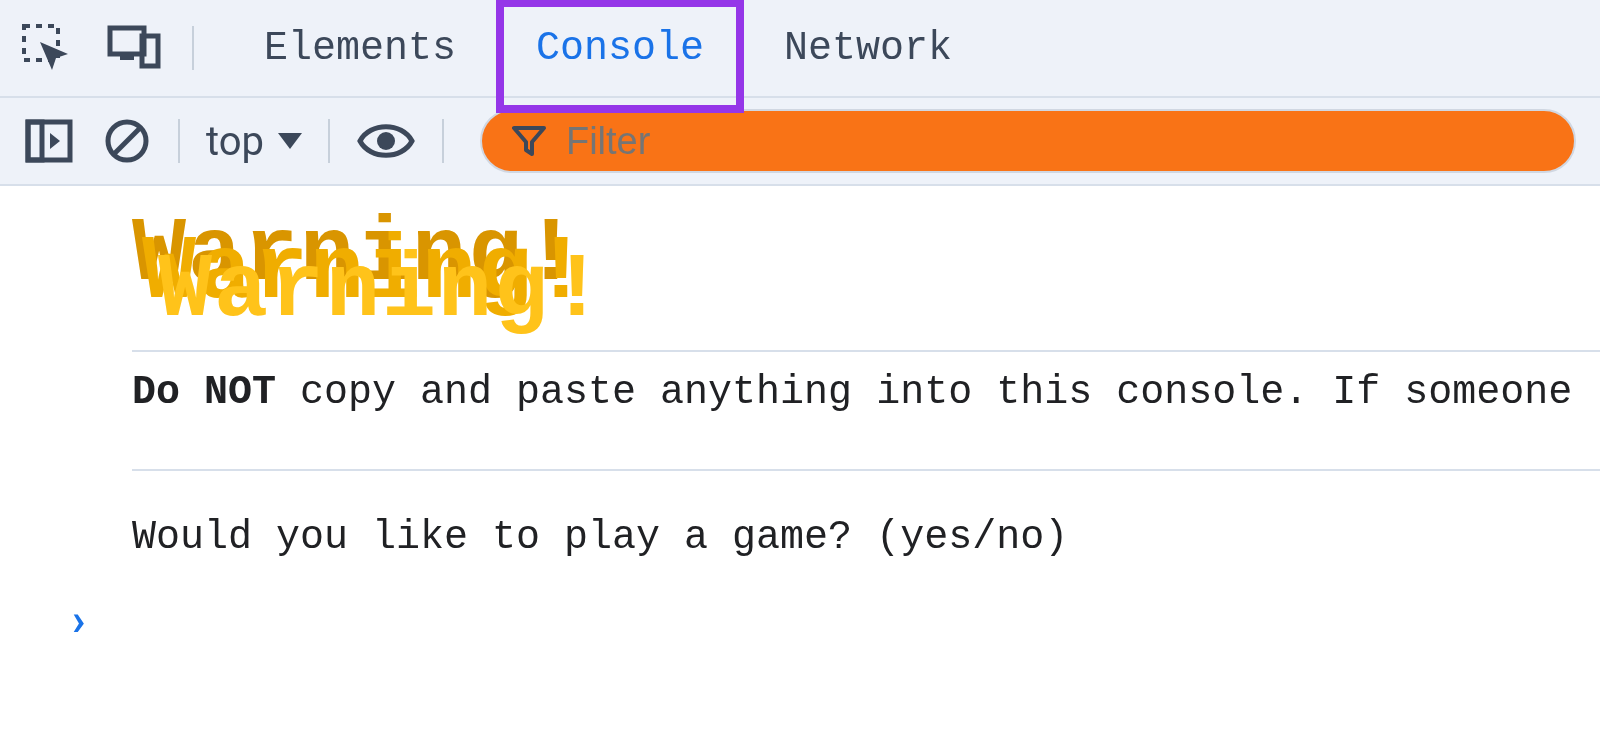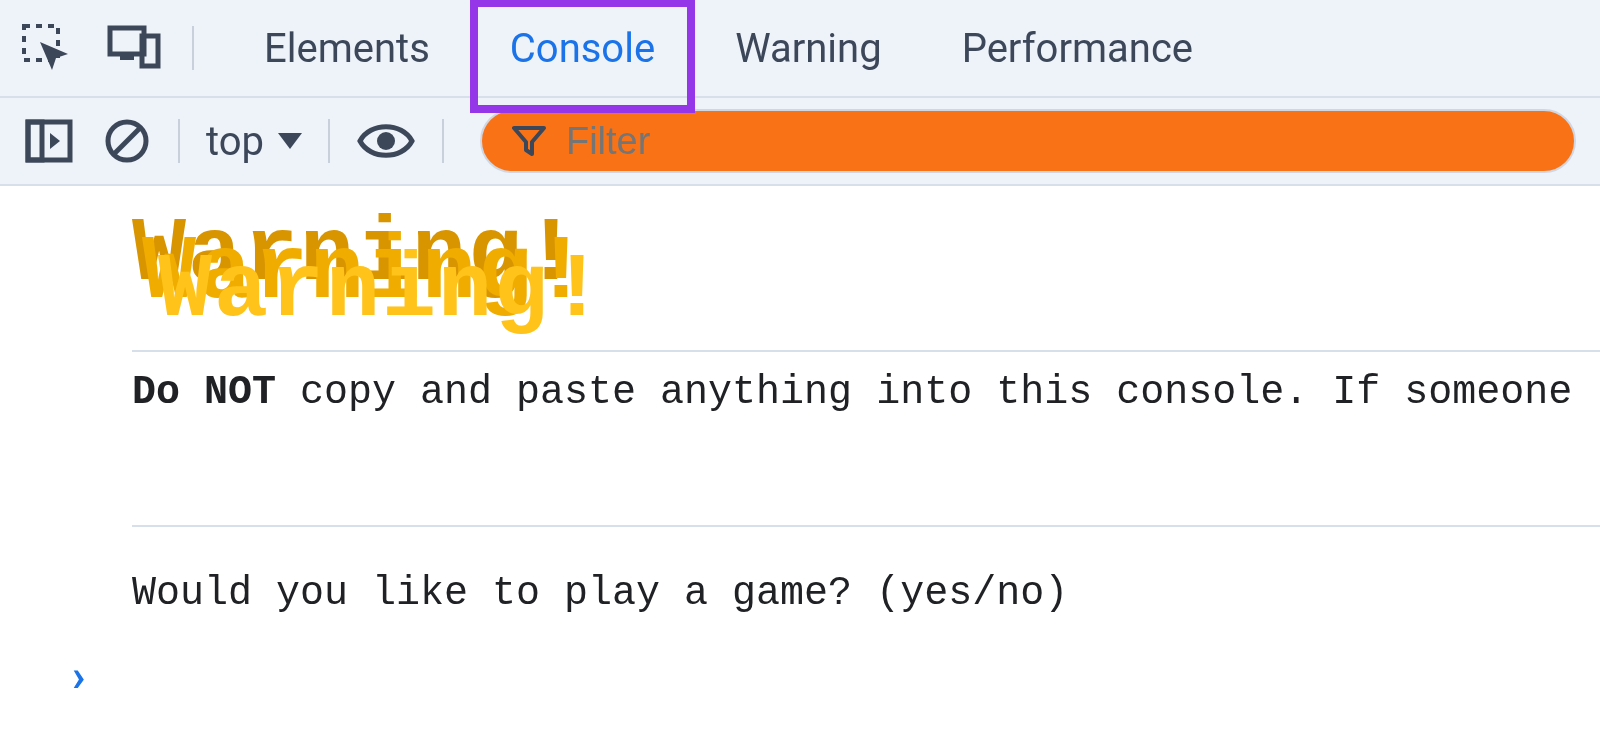--- a/index.html
+++ b/index.html
@@ -31,20 +31,21 @@
     }
     .tabbar .divider-v {
       width: 2px;
       height: 44px;
       background: #c7d0db;
       margin: 0 30px;
     }
     .tabbar .tabs {
       display: flex;
       align-items: center;
+      font-family: Liberation Mono, monospace;
     }
     .tab-item {
       font-size: 40px;
       color: #3c485a;
       padding: 0 40px;
       height: 98px;
       display: flex;
       align-items: center;
       cursor: pointer;
     }
@@ -152,21 +153,21 @@
       font-size: 90px;
       letter-spacing: 2px;
       white-space: nowrap;
     }
     .w1 { color: #d99500; left: 100px; top: 0; }
     .w2 { color: #f0ad00; left: 110px; top: 18px; }
     .w3 { color: #ffc31a; left: 126px; top: 36px; }
 
     .do-not-line {
       padding-top: 18px;
-      padding-bottom: 110px;
+      padding-bottom: 54px;
       white-space: nowrap;
     }
     .do-not-line .bold { font-weight: 800; }
 
     .game-line {
       padding-top: 44px;
       padding-bottom: 26px;
       white-space: nowrap;
     }
 
@@ -214,24 +215,21 @@
   <div class="divider-v"></div>
 
   <div class="tabs">
     <div class="tab-item">
       <span class="tab-text">Elements</span>
     </div>
     <div class="tab-item active-frame">
       <span class="tab-text">Console</span>
     </div>
     <div class="tab-item">
-      <span class="tab-text">Warning</span>
-    </div>
-    <div class="tab-item">
-      <span class="tab-text">Performance</span>
+      <span class="tab-text">Network</span>
     </div>
   </div>
 </div>
 
 <div class="toolbar">
 
   <span class="tool-btn icon">
     <svg width="50" height="50" viewBox="0 0 50 50">
       <rect x="4" y="6" width="42" height="38" fill="none" stroke="#3c485a" stroke-width="5"></rect>
       <rect x="4" y="6" width="14" height="38" fill="none" stroke="#3c485a" stroke-width="5"></rect>

